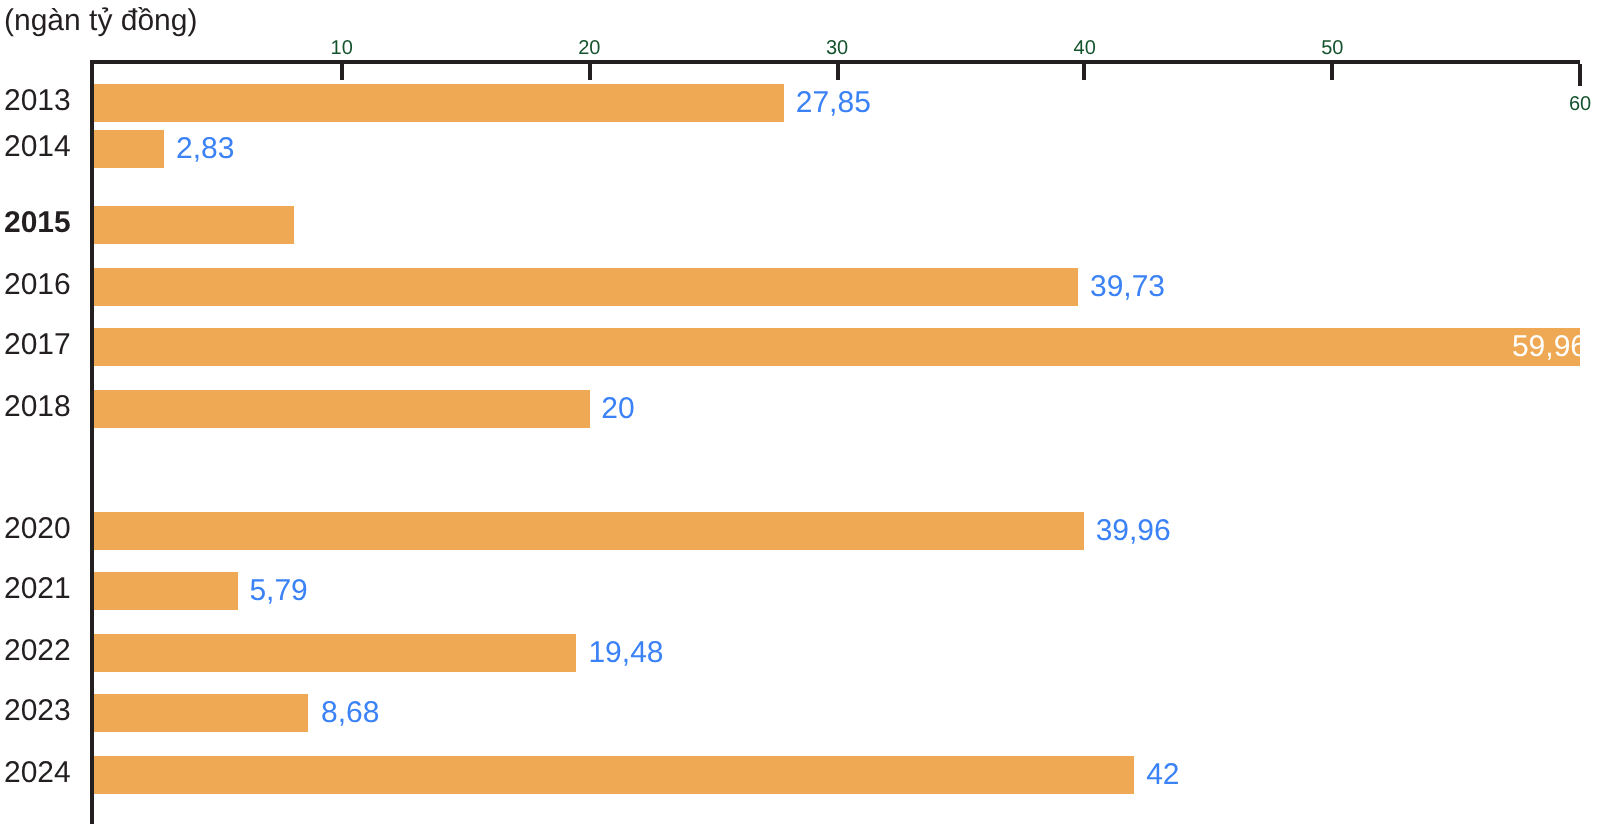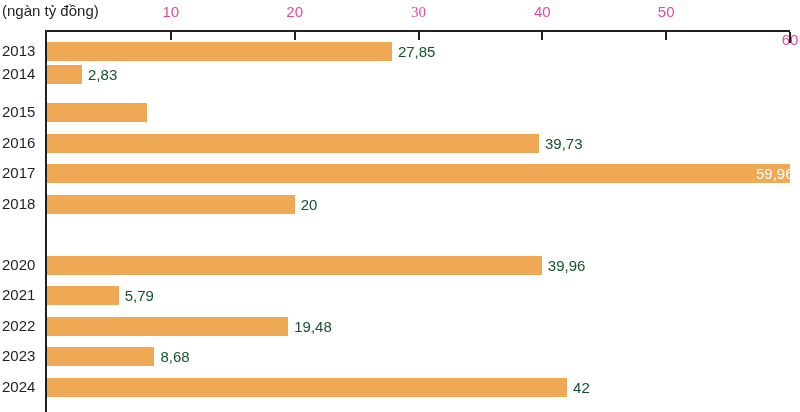--- a/index.html
+++ b/index.html
@@ -27,24 +27,24 @@
     left: 2px;
     top: 2px;
     font-size: 15px;
     line-height: 18px;
     color: #231f20;
     white-space: nowrap;
   }
 
   .axis-tick-label {
     position: absolute;
-    top: 3px;
-    font-size: 15px;
+    top: 16px;
+    font-size: 10px;
     line-height: 18px;
-    color: #ec4899;
+    color: #14532d;
     transform: translateX(-50%);
     white-space: nowrap;
   }
 
   .axis-top-line {
     position: absolute;
     left: 45px;
     top: 30px;
     width: 745px;
     height: 2px;
@@ -120,38 +120,38 @@
     top: 6px;
     height: 19px;
     display: flex;
     align-items: center;
     font-size: 15px;
     line-height: 19px;
     white-space: nowrap;
   }
 
   .bar-value-label.outside {
-    color: #14532d;
+    color: #3b82f6;
   }
 
   .bar-value-label.inside {
     color: #ffffff;
   }
 </style>
 </head>
 <body>
 
 <div class="chart-root">
 
   <div class="axis-unit-label">(ngàn tỷ đồng)</div>
 
   <div id="tick-labels">
       <div class="axis-tick-label" style="left: 170.833px;">10</div>
       <div class="axis-tick-label" style="left: 294.667px;">20</div>
-      <div class="axis-tick-label" style="left: 418.5px; font-family: Liberation Serif, serif;">30</div>
+      <div class="axis-tick-label" style="left: 418.5px;">30</div>
       <div class="axis-tick-label" style="left: 542.333px;">40</div>
       <div class="axis-tick-label" style="left: 666.167px;">50</div>
       <div class="axis-tick-label" style="left: 790px; margin-top: 28px;">60</div>
     </div>
 
   <div class="axis-top-line"></div>
   <div class="axis-left-line"></div>
   <div id="tick-marks">
       <div class="axis-tick" style="left: 169.833px;"></div>
       <div class="axis-tick" style="left: 293.667px;"></div>
@@ -169,21 +169,21 @@
           <div class="bar-value-label outside" style="left: 350.876px;">27,85</div>
         </div>
       </div>
       <div class="bar-row" style="top: 23px;">
         <div class="row-category-label">2014</div>
         <div class="bar-track">
           <div class="bar" style="width: 35.0448px; background: rgb(239, 169, 84);"></div>
           <div class="bar-value-label outside" style="left: 41.0448px;">2,83</div>
         </div>
       </div>
-      <div class="bar-row" style="top: 61px;">
+      <div class="bar-row" style="top: 61px; font-weight: bold;">
         <div class="row-category-label">2015</div>
         <div class="bar-track">
           <div class="bar" style="width: 100.429px; background: rgb(239, 169, 84);"></div>
           <div class="bar-value-label outside" style="left: 106.429px; margin-top: 33px;">8,11</div>
         </div>
       </div>
       <div class="bar-row" style="top: 91.5px;">
         <div class="row-category-label">2016</div>
         <div class="bar-track">
           <div class="bar" style="width: 491.99px; background: rgb(239, 169, 84);"></div>

